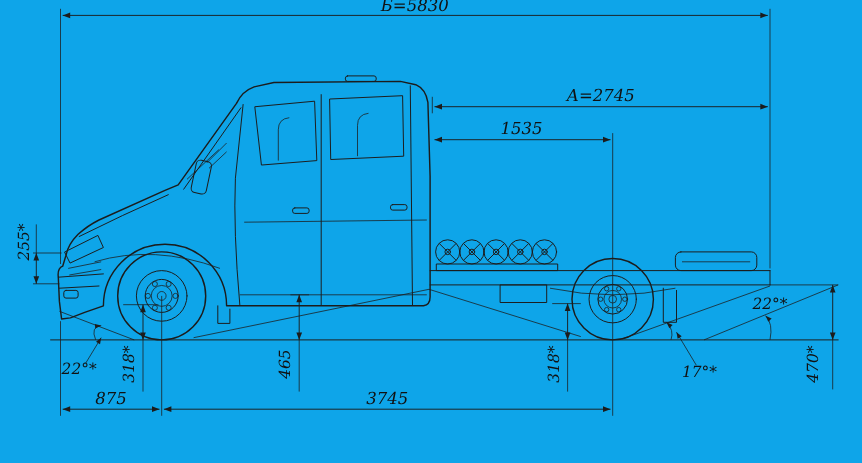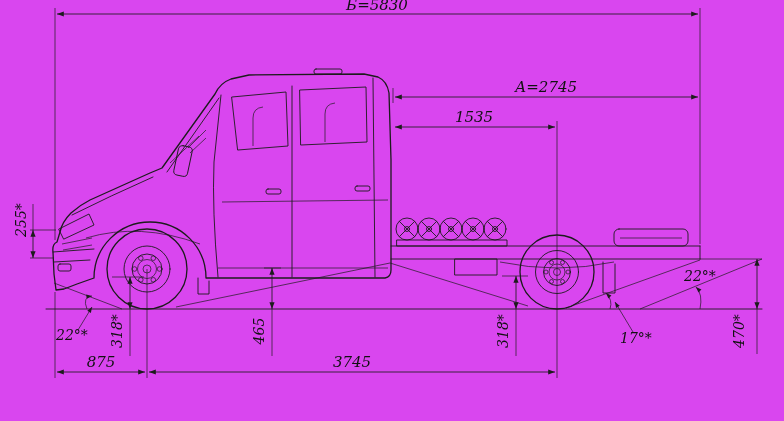--- a/index.html
+++ b/index.html
@@ -1,16 +1,16 @@
 <!DOCTYPE html>
 <html><head>
 <meta charset="utf-8">
 <style>
   html,body{margin:0;padding:0;background:#ffffff;}
-  .page{position:relative;width:784px;height:421px;background:#d946ef;overflow:hidden;}
+  .page{position:relative;width:784px;height:421px;background:#0ea5e9;overflow:hidden;}
   svg{display:block}
   .outline{fill:none;stroke:#1c1c1c;stroke-width:1.3;stroke-linejoin:round;stroke-linecap:round}
   .detail{fill:none;stroke:#1c1c1c;stroke-width:0.9;stroke-linejoin:round;stroke-linecap:round}
   .thin{fill:none;stroke:#1c1c1c;stroke-width:0.7}
   .dim{fill:none;stroke:#1c1c1c;stroke-width:0.85}
   .dimtext{font-family:"DejaVu Serif",serif;font-style:italic;font-size:15px;fill:#111111}
   .dimtext.small{font-size:14px}
 </style>
 </head>
 <body>

